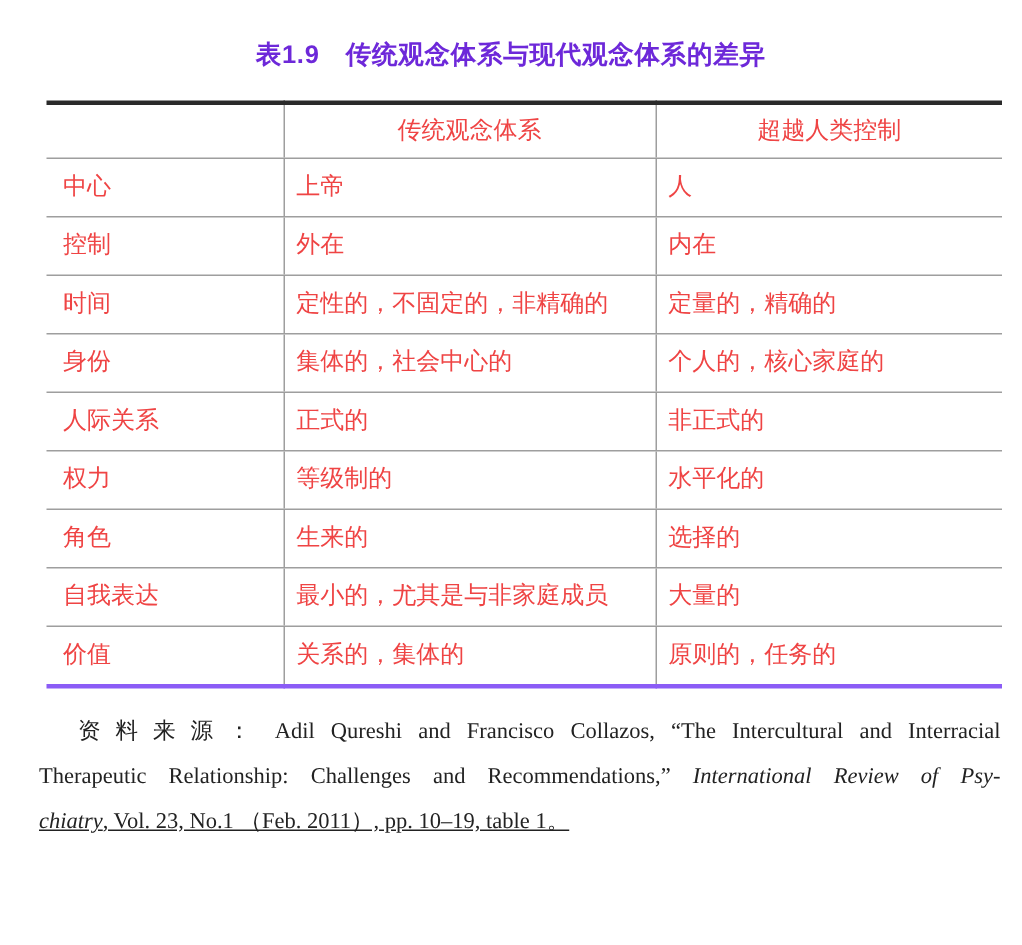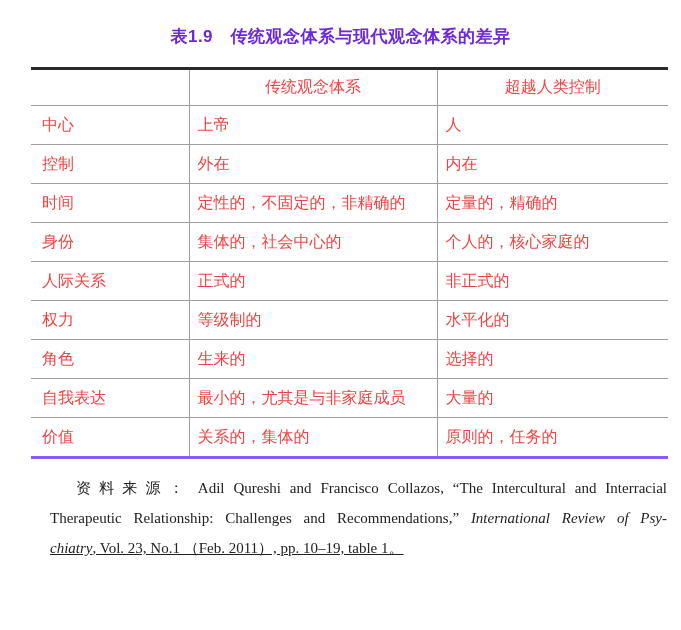--- a/index.html
+++ b/index.html
@@ -65,21 +65,20 @@
   .source {
     margin: 14px 14px 0 26px;
     font-family: "Liberation Serif", serif;
     font-size: 15px;
     line-height: 30px;
     color: #222222;
   }
   .src-line {
     text-align: justify;
     text-align-last: justify;
-    margin-left: 24px;
   }
   .src-line.first { padding-left: 26px; }
   .src-line.last { text-align-last: left; text-decoration: underline; }
   .src-label {
     letter-spacing: 3px;
     margin-right: 6px;
   }
   .ital { font-style: italic; }
 </style>
 </head>

